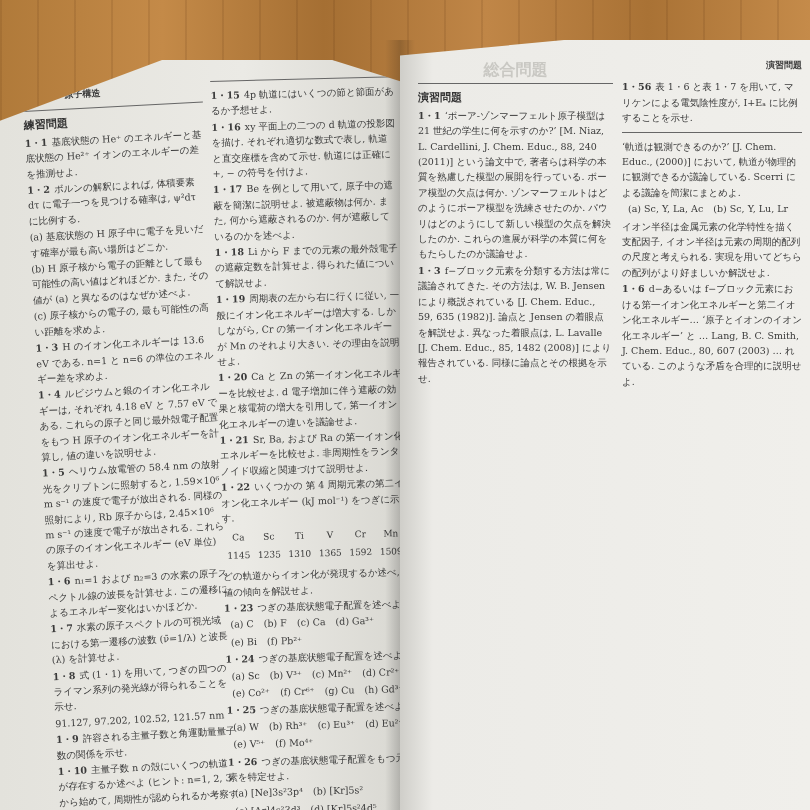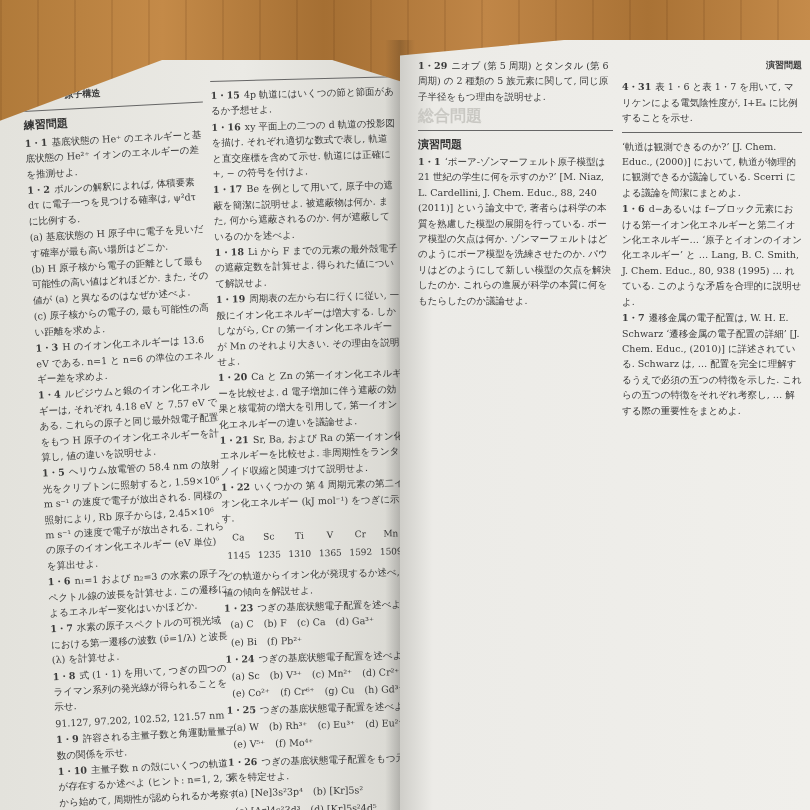--- a/index.html
+++ b/index.html
@@ -134,35 +134,37 @@
           <span>(d) [Kr]5s²4d⁵</span>
         </div>
       </div>
   </div>
 </div>
 
 <div class="shadow"></div>
 
 <div class="page right">
   <div class="content rc1">
-    <div id="rc1top">
-        <div class="q"><span class="qn">1・29</span><span>ニオブ (第 5 周期) とタンタル (第 6 周期) の 2 種類の 5 族元素に関して, 同じ原子半径をもつ理由を説明せよ.</span></div>
-      </div>
-    <div class="sect ghost" style="font-size:16px;">総合問題</div>
+    <div class="sect ghost" style="font-size:16px;text-align:center;">総合問題</div>
     <div class="rule"></div>
     <div class="sect">演習問題</div>
     <div id="rc1">
         <div class="q"><span class="qn">1・1</span><span>‘ボーア-ゾンマーフェルト原子模型は 21 世紀の学生に何を示すのか?’ [M. Niaz, L. Cardellini, J. Chem. Educ., 88, 240 (2011)] という論文中で, 著者らは科学の本質を熟慮した模型の展開を行っている. ボーア模型の欠点は何か. ゾンマーフェルトはどのようにボーア模型を洗練させたのか. パウリはどのようにして新しい模型の欠点を解決したのか. これらの進展が科学の本質に何をもたらしたのか議論せよ.</span></div>
+        <div class="q"><span class="qn">1・3</span><span>f−ブロック元素を分類する方法は常に議論されてきた. その方法は, W. B. Jensen により概説されている [J. Chem. Educ., 59, 635 (1982)]. 論点と Jensen の着眼点を解説せよ. 異なった着眼点は, L. Lavalle [J. Chem. Educ., 85, 1482 (2008)] により報告されている. 同様に論点とその根拠を示せ.</span></div>
       </div>
   </div>
   <div class="content rc2">
     <div class="runhead" style="text-align:right;">演習問題</div>
     <div id="rc2top">
-        <div class="q"><span class="qn">4・31</span><span>表 1・6 と表 1・7 を用いて, マリケンによる電気陰性度が, I+Eₐ に比例することを示せ.</span></div>
+        <div class="q"><span class="qn">1・56</span><span>表 1・6 と表 1・7 を用いて, マリケンによる電気陰性度が, I+Eₐ に比例することを示せ.</span></div>
       </div>
     <div class="rule"></div>
     <div id="rc2">
         <div class="q"><span>‘軌道は観測できるのか?’ [J. Chem. Educ., (2000)] において, 軌道が物理的に観測できるか議論している. Scerri による議論を簡潔にまとめよ.</span></div>
-        <div class="q"><span class="qn">1・6</span><span>d−あるいは f−ブロック元素における第一イオン化エネルギーと第二イオン化エネルギー… ‘原子とイオンのイオン化エネルギー’ と … Lang, B. C. Smith, J. Chem. Educ., 80, 938 (1995) … れている. このような矛盾を合理的に説明せよ.</span></div>
-        <div class="q"><span class="qn">1・7</span><span>遷移金属の電子配置は, W. H. E. Schwarz ‘遷移金属の電子配置の詳細’ [J. Chem. Educ., (2010)] に詳述されている. Schwarz は, … 配置を完全に理解するうえで必須の五つの特徴を示した. これらの五つの特徴をそれぞれ考察し, … 解する際の重要性をまとめよ.</span></div>
+        <div class="opts">
+          <span>(a) Sc, Y, La, Ac</span>
+          <span>(b) Sc, Y, Lu, Lr</span>
+        </div>
+        <div class="q"><span>イオン半径は金属元素の化学特性を描く支配因子, イオン半径は元素の周期的配列の尺度と考えられる. 実現を用いてどちらの配列がより好ましいか解説せよ.</span></div>
+        <div class="q"><span class="qn">1・6</span><span>d−あるいは f−ブロック元素における第一イオン化エネルギーと第二イオン化エネルギー… ‘原子とイオンのイオン化エネルギー’ と … Lang, B. C. Smith, J. Chem. Educ., 80, 607 (2003) … れている. このような矛盾を合理的に説明せよ.</span></div>
       </div>
   </div>
 </div>
 
 </body></html>

